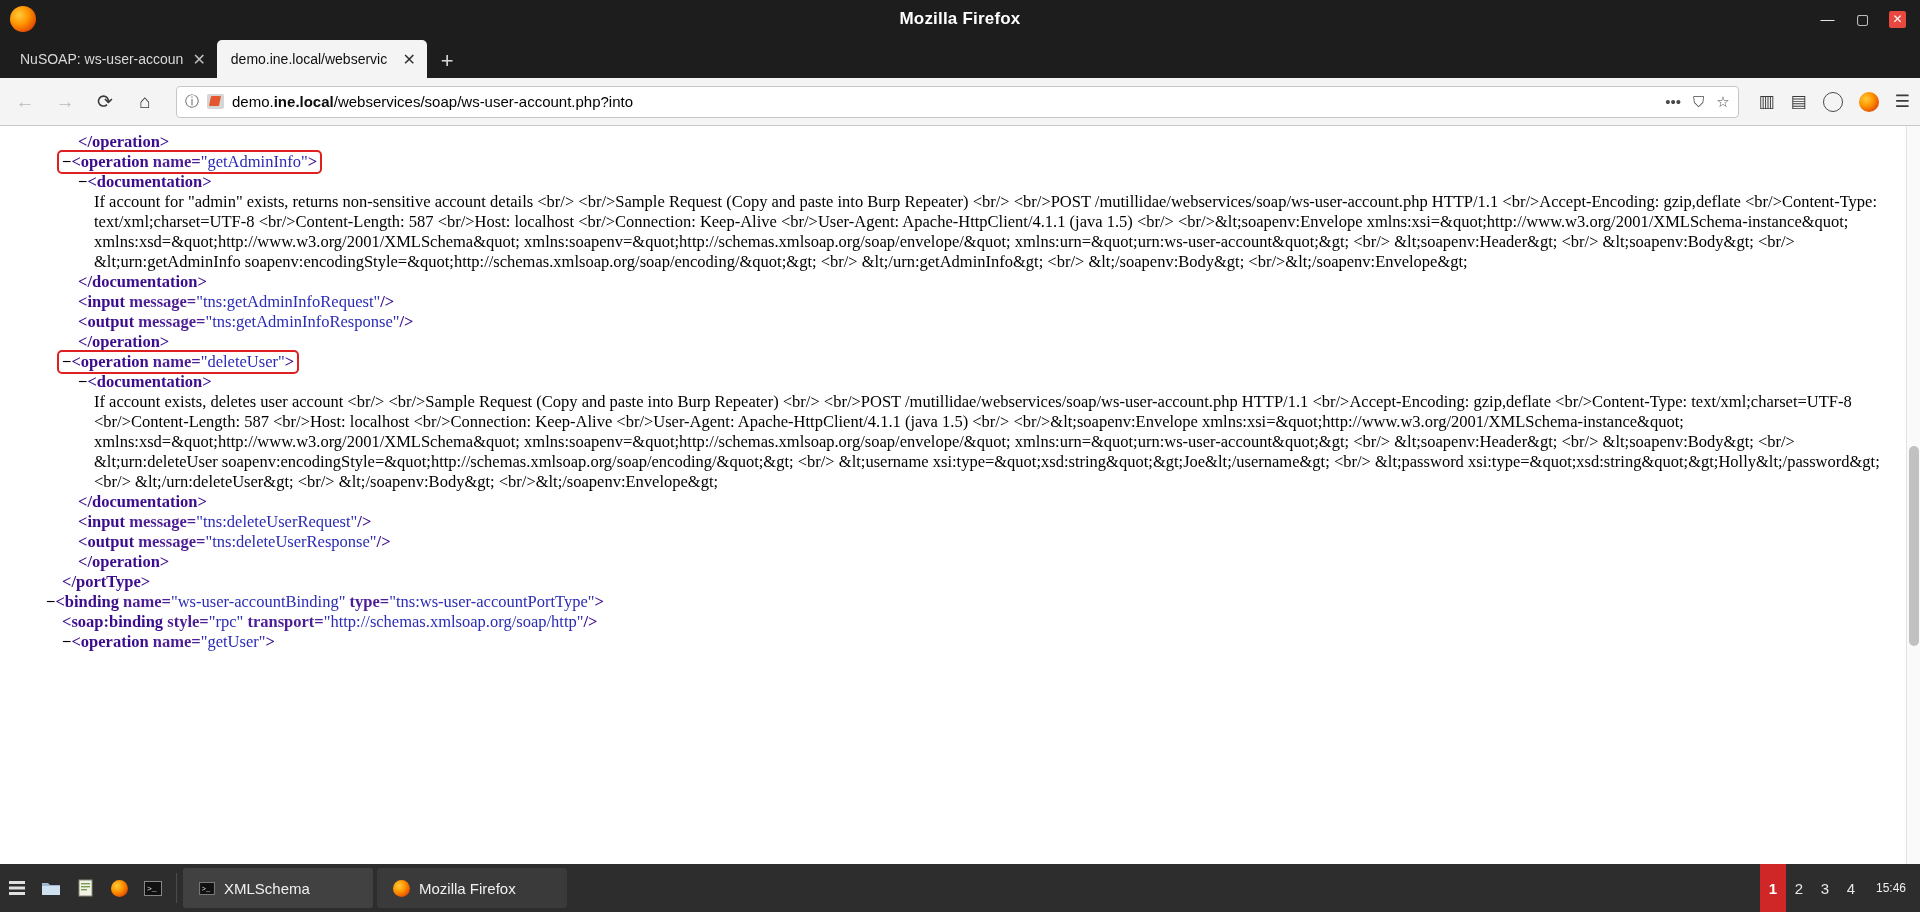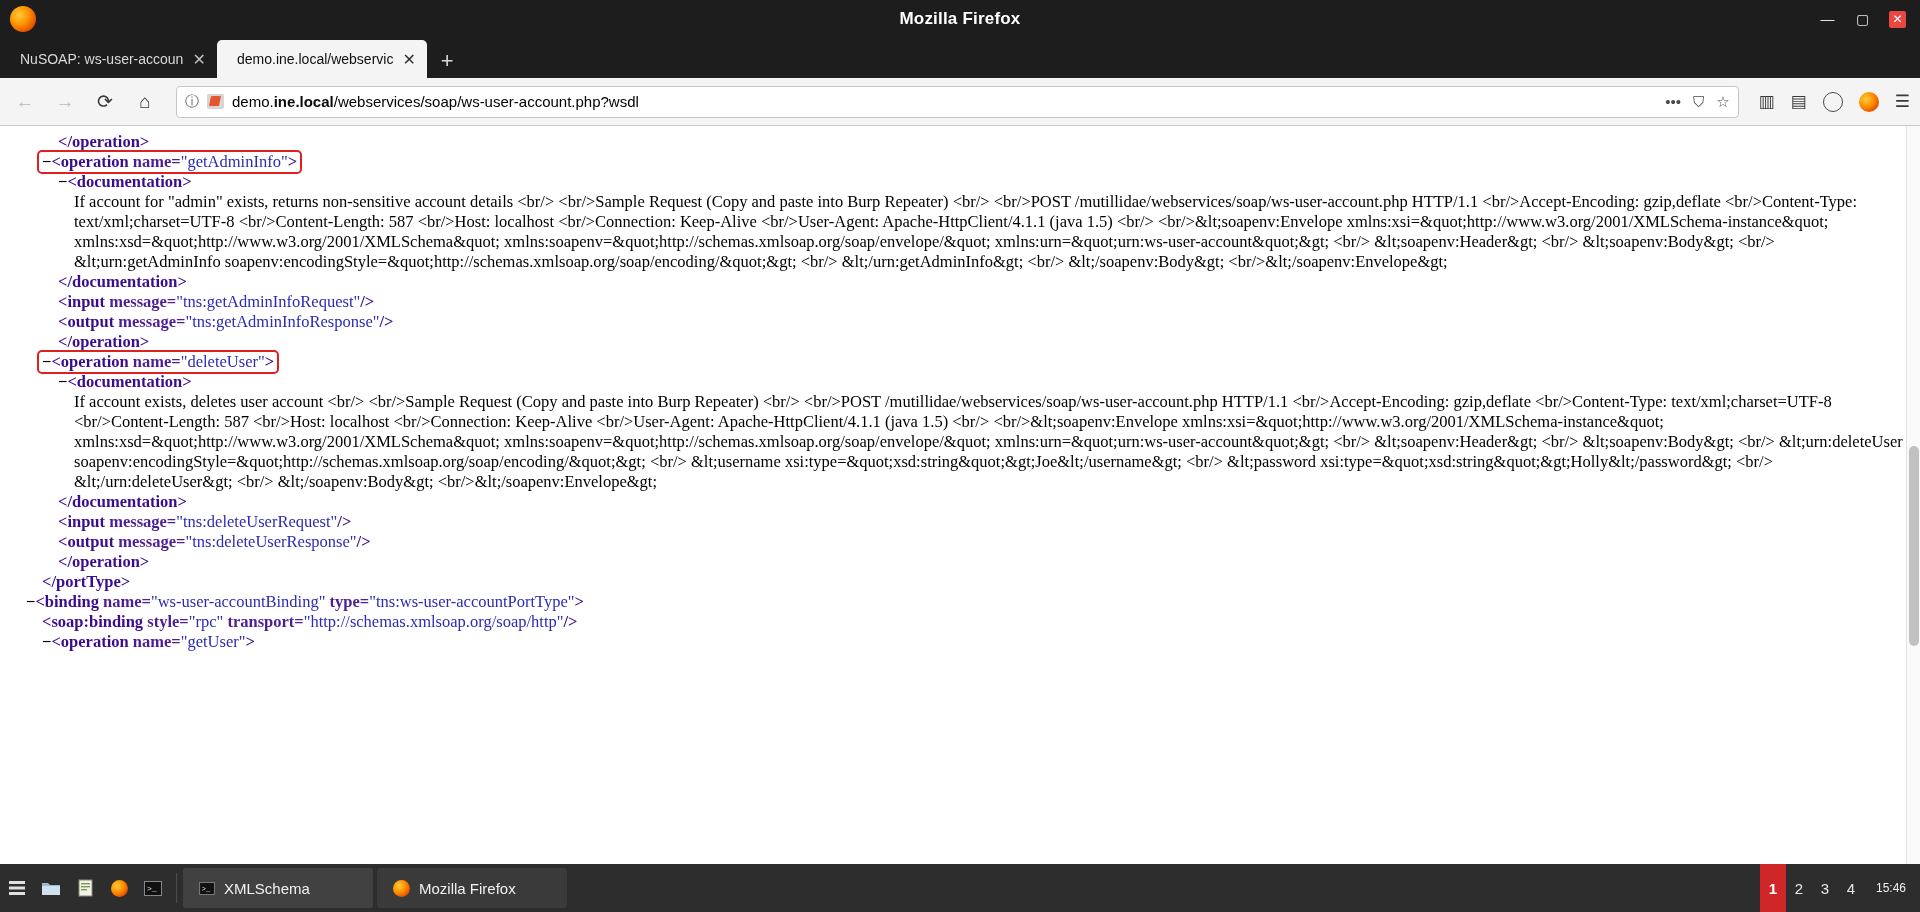--- a/index.html
+++ b/index.html
@@ -47,21 +47,20 @@
   .tab {
     height: 38px;
     min-width: 210px;
     max-width: 220px;
     display: flex; align-items: center;
     padding: 0 8px 0 14px;
     color: #d9d9d9;
     font-size: 14px;
     border-radius: 5px 5px 0 0;
     position: relative;
-    text-align: right;
   }
   .tab .tab-label {
     flex: 1 1 auto;
     white-space: nowrap; overflow: hidden; text-overflow: clip;
     padding-right: 6px;
   }
   .tab.active { background: #f4f4f4; color: #0f0f0f; }
   .tab .tab-close { font-size: 16px; opacity: .85; padding: 0 3px; }
   .newtab { color: #d9d9d9; font-size: 22px; padding: 0 14px 6px 14px; line-height: 1; }
 
@@ -110,20 +109,21 @@
   .avatar-ico { width: 20px; height: 20px; border: 1.6px solid #4a4a4a; border-radius: 50%; }
   .fox-ico { width: 20px; height: 20px; border-radius: 50%;
     background: radial-gradient(circle at 35% 35%, #ffcb3b 0%, #ff9400 40%, #e54d00 75%, #b5252a 100%); }
 
   
   .content {
     position: relative;
     height: 738px;
     background: #ffffff;
     overflow: hidden;
+    padding-left: 20px;
   }
   .xmlview {
     font-family: "Liberation Serif", serif;
     font-size: 16.5px;
     line-height: 20px;
     color: #000000;
     padding: 6px 0 0 26px;
     white-space: pre-wrap;
   }
   .ln { display: block; white-space: pre-wrap; }
@@ -215,21 +215,21 @@
 
 <div class="navbar">
   <div class="nav-ico disabled">←</div>
   <div class="nav-ico disabled">→</div>
   <div class="nav-ico">⟳</div>
   <div class="nav-ico">⌂</div>
 
   <div class="urlbar">
     <span class="shield">ⓘ</span>
     <span class="mark"></span>
-    <span class="url-text"><span class="host-dim">demo.</span><span class="host-strong">ine.local</span><span class="host-dim">/webservices/soap/ws-user-account.php?wsdl</span></span>
+    <span class="url-text"><span class="host-dim">demo.</span><span class="host-strong">ine.local</span><span class="host-dim">/webservices/soap/ws-user-account.php?into</span></span>
     <span class="urlbar-right">
       <span>•••</span>
       <span>⛉</span>
       <span>☆</span>
     </span>
   </div>
 
   <div class="nav-right">
     <span>▥</span>
     <span>▤</span>

